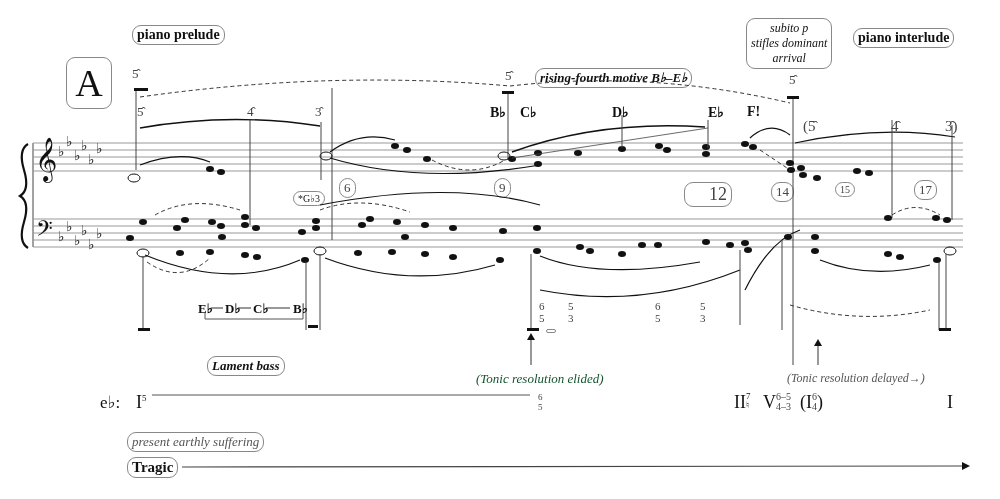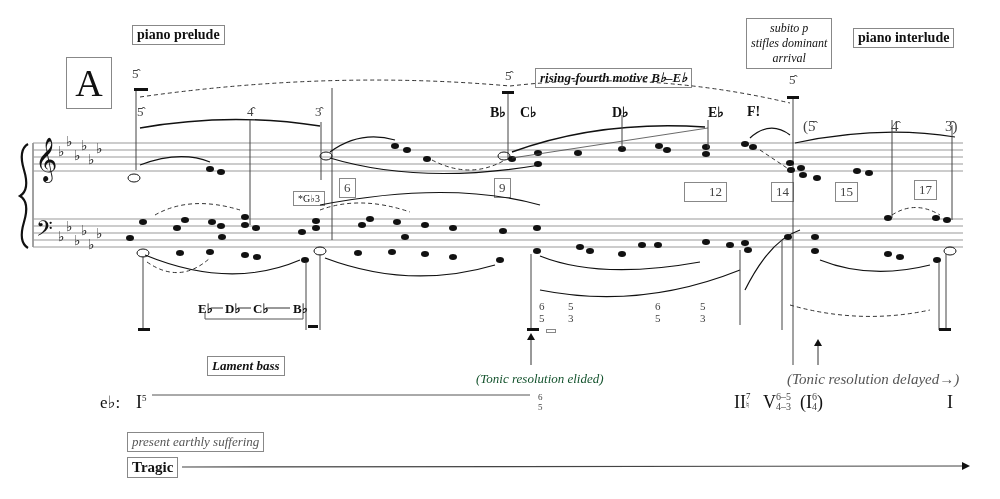--- a/index.html
+++ b/index.html
@@ -2,21 +2,21 @@
 <html><head>
 <meta charset="utf-8">
 <style>
   html,body{margin:0;padding:0;background:#fff;}
   body{width:1000px;height:499px;position:relative;overflow:hidden;font-family:"DejaVu Serif",serif;color:#111;}
   .box{position:absolute;border:1px solid #888;background:#fff;padding:1px 4px;white-space:nowrap;}
   .bold{font-weight:bold;}
   .ital{font-style:italic;}
   .lbl{position:absolute;font-family:"Liberation Serif",serif;}
   svg{position:absolute;left:0;top:0;}
-  .txt{font-family:"Liberation Serif",serif;}
+  .txt{font-family:"Liberation Serif",serif;border-radius:9px;}
 </style>
 </head>
 <body>
 
 <div class="box txt" style="left:66px;top:57px;width:44px;height:50px;font-size:38px;text-align:center;line-height:50px;padding:0;">A</div>
 
 <div class="box txt bold" style="left:132px;top:25px;font-size:14px;">piano prelude</div>
 <div class="box txt bold" style="left:853px;top:28px;font-size:14px;">piano interlude</div>
 
 <div class="box txt ital" style="left:746px;top:18px;font-size:12px;text-align:center;line-height:15px;padding:2px 4px;">
@@ -38,23 +38,23 @@
 <div class="lbl" style="left:247px;top:104px;font-size:13px;color:#444;">4̂</div>
 <div class="lbl" style="left:315px;top:104px;font-size:13px;color:#444;">3̂</div>
 <div class="lbl" style="left:505px;top:68px;font-size:13px;color:#444;">5̂</div>
 <div class="lbl" style="left:789px;top:72px;font-size:13px;color:#444;">5̂</div>
 <div class="lbl" style="left:803px;top:118px;font-size:15px;color:#444;">(5̂</div>
 <div class="lbl" style="left:891px;top:118px;font-size:15px;color:#444;">4̂</div>
 <div class="lbl" style="left:945px;top:118px;font-size:15px;color:#444;">3̂)</div>
 
 <div class="box txt" style="left:339px;top:178px;font-size:13px;color:#444;">6</div>
 <div class="box txt" style="left:494px;top:178px;font-size:13px;color:#444;">9</div>
-<div class="box txt" style="left:684px;top:182px;font-size:13px;color:#444;padding-left:24px;">12</div>
+<div class="box txt" style="left:684px;top:182px;font-size:18px;color:#444;padding-left:24px;">12</div>
 <div class="box txt" style="left:771px;top:182px;font-size:13px;color:#444;">14</div>
-<div class="box txt" style="left:835px;top:182px;font-size:13px;color:#444;">15</div>
+<div class="box txt" style="left:835px;top:182px;font-size:10px;color:#444;">15</div>
 <div class="box txt" style="left:914px;top:180px;font-size:13px;color:#444;">17</div>
 
 <div class="box txt" style="left:293px;top:191px;font-size:10px;">*G♭3</div>
 
 <div class="lbl bold" style="left:198px;top:301px;font-size:13px;">E♭</div>
 <div class="lbl bold" style="left:225px;top:301px;font-size:13px;">D♭</div>
 <div class="lbl bold" style="left:253px;top:301px;font-size:13px;">C♭</div>
 <div class="lbl bold" style="left:293px;top:301px;font-size:13px;">B♭</div>
 <div class="box txt ital bold" style="left:207px;top:328px;font-size:13px;margin-top:28px;">Lament bass</div>
 
@@ -72,21 +72,21 @@
   </div>
 <div class="lbl" style="left:700px;top:300px;font-size:11px;line-height:12px;color:#444;text-align:center;">
     <div>5</div>
     <div>3</div>
   </div>
 
 <div class="box txt ital bold" style="left:546px;top:329px;font-size:12px;text-align:center;line-height:15px;">
 </div>
 
 <div class="lbl ital" style="left:476px;top:371px;font-size:13px;color:#14532d;">(Tonic resolution elided)</div>
-<div class="lbl ital" style="left:787px;top:371px;font-size:15px;color:#555;font-style:italic;">(Tonic resolution delayed→)</div>
+<div class="lbl ital" style="left:787px;top:371px;font-size:12px;color:#555;font-style:italic;">(Tonic resolution delayed→)</div>
 
 <div class="lbl" style="left:100px;top:392px;font-size:17px;">e♭:</div>
 <div class="lbl" style="left:136px;top:392px;font-size:18px;"><span>I</span><sup style="font-size:9px;">5</sup></div>
 <div class="lbl" style="left:538px;top:392px;font-size:9px;line-height:10px;color:#444;">
     <div>6</div>
     <div>5</div>
   </div>
 <div class="lbl" style="left:734px;top:392px;font-size:18px;"><span>II</span><span style="display:inline-block;font-size:9px;line-height:9px;vertical-align:top;"><span style="display:block;">7</span><span style="display:block;">♮</span></span></div>
 <div class="lbl" style="left:763px;top:392px;font-size:18px;"><span>V</span><span style="display:inline-block;font-size:10px;line-height:10px;vertical-align:top;color:#444;"><span style="display:block;">6–5</span><span style="display:block;">4–3</span></span></div>
 <div class="lbl" style="left:800px;top:392px;font-size:18px;"><span>(I</span><span style="display:inline-block;font-size:10px;line-height:10px;vertical-align:top;color:#444;"><span style="display:block;">6</span><span style="display:block;">4</span></span><span>)</span></div>

